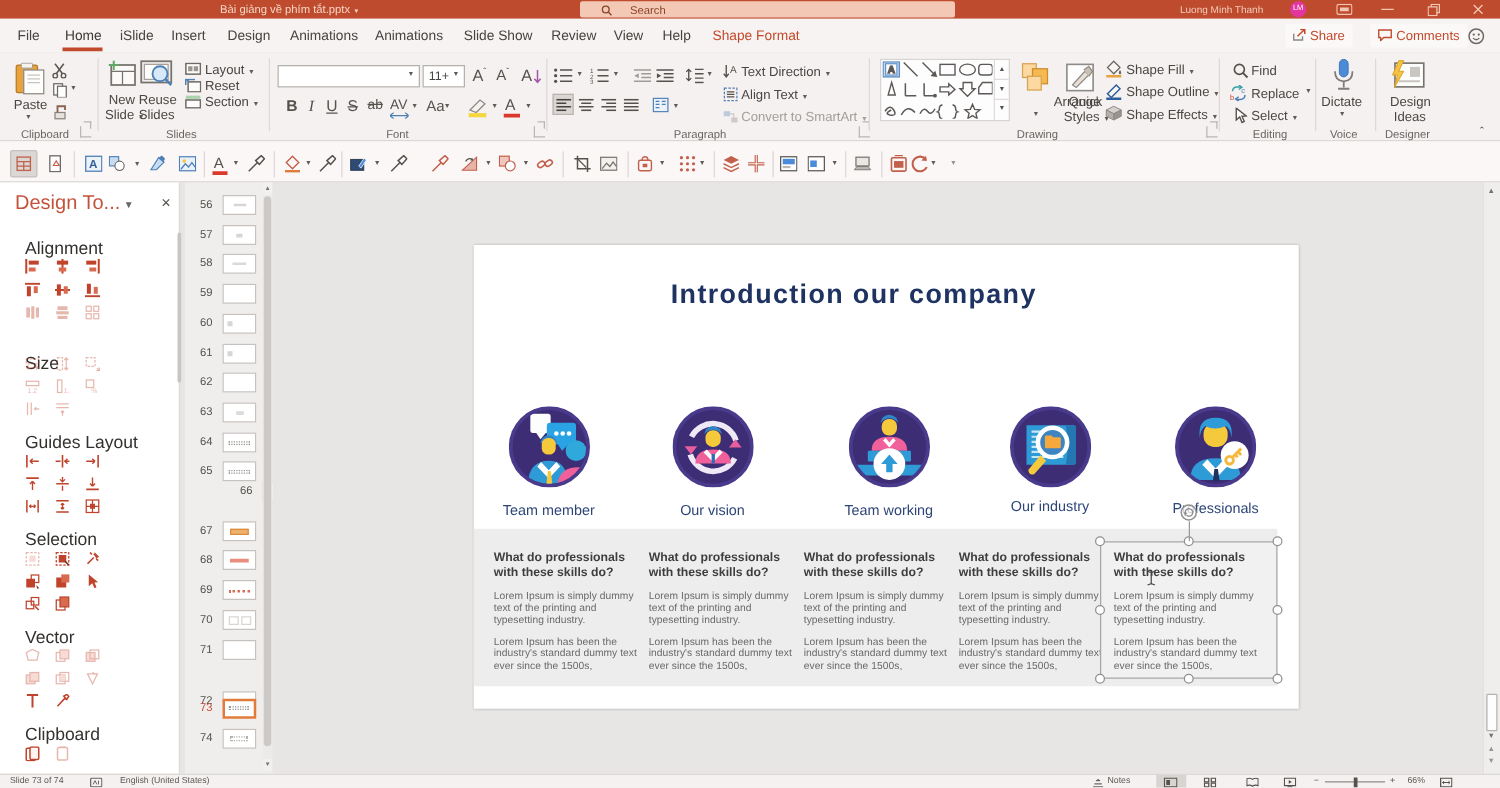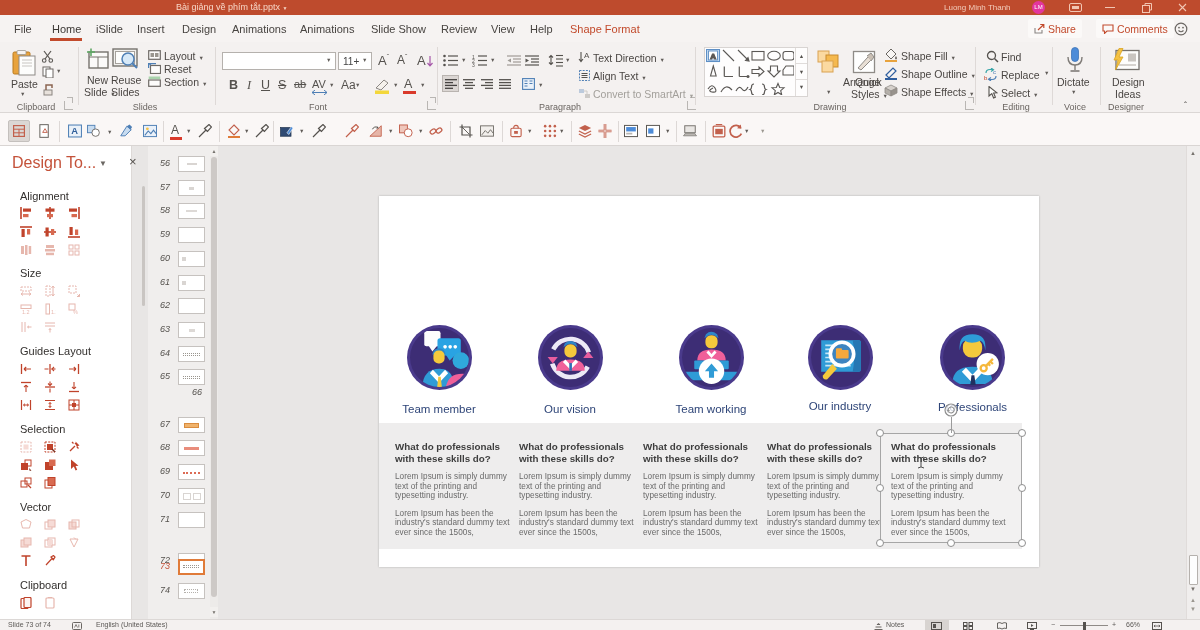--- a/index.html
+++ b/index.html
@@ -31,35 +31,35 @@
 .dd { color:#5f5b57; font-size:5.5px; }
 .launcher { position:absolute; top:59px; width:9px; height:9px; border-left:1px solid #8a8683; border-bottom:1px solid #8a8683; opacity:.55; }
 .launcher:after { content:""; position:absolute; left:2px; top:-4px; width:5px; height:5px; border-right:1px solid #8a8683; border-top:1px solid #8a8683; }
 
 
 #toolbar2 { position:absolute; left:0; top:113px; width:1200px; height:33px; background:#FAF7F6; border-bottom:1px solid #D9D5D3; }
 .t2sep { position:absolute; top:8px; height:21px; width:1px; background:#DDD8D6; }
 .t2i { position:absolute; top:11px; width:14px; height:14px; }
 
 
-#panel { position:absolute; left:0; top:146px; width:132px; height:473px; background:#fff; border-right:1px solid #DDD9D7; }
+#panel { position:absolute; left:0; top:146px; width:144px; height:473px; background:#fff; border-right:1px solid #DDD9D7; }
 #thumbs { position:absolute; left:148px; top:146px; width:70px; height:473px; background:#F0EEED; }
 #canvas { position:absolute; left:218px; top:146px; width:968px; height:473px; background:#E8E6E5; }
 #vscroll { position:absolute; left:1186px; top:146px; width:14px; height:473px; background:#F0EEED; border-left:1px solid #E0DCDA; }
 #slide { position:absolute; left:161px; top:50px; width:660px; height:371px; background:#fff; box-shadow:0 0 2px rgba(0,0,0,.25); }
 
 
-.ptitle { position:absolute; left:20px; font-size:11px; color:#33302E; }
+.ptitle { position:absolute; left:20px; font-size:14px; color:#33302E; }
 .prow { position:absolute; left:18px; width:120px; height:14px; }
 .pic { position:absolute; top:0; width:12px; height:12px; }
 .prow .pic:nth-child(1){ left:2px; } .prow .pic:nth-child(2){ left:26px; } .prow .pic:nth-child(3){ left:50px; }
 .pale { opacity:.38; }
 
 
-.trow { position:absolute; left:0; width:62px; height:16px;font-style:italic; }
+.trow { position:absolute; left:0; width:62px; height:16px; }
 .tnum { position:absolute; left:2px; top:2px; width:20px; text-align:right; font-size:9px; color:#55524E; }
 .tbox { position:absolute; left:30px; top:0; width:27px; height:16px; background:#fff; border:1px solid #C6C2BF; }
 
 
 #slidetitle { position:absolute; left:104px; top:27px; width:400px; text-align:center; font-size:21.5px; font-weight:bold; color:#1E3362; letter-spacing:1.1px; }
 #slidesub { position:absolute; left:74px; top:71px; width:400px; text-align:center; font-size:11px; color:#3C3C3C; letter-spacing:.15px; }
 .bigicon { position:absolute; width:65px; height:65px; }
 .iclabel { position:absolute; width:120px; text-align:center; font-size:11.5px; color:#2E4578; }
 #grayband { position:absolute; left:0; top:227px; width:643px; height:126px; background:#EEEDED; }
 .col { position:absolute; width:116px; }
@@ -72,20 +72,27 @@
 
 #statusbar { position:absolute; left:0; top:619px; width:1200px; height:11px; background:#F4F1F0; border-top:1px solid #DCD8D6; font-size:7px; color:#5B5855; }
 #statusbar span { position:absolute; top:1px; }
 </style>
 </head>
 <body>
 <div id="app">
 
   <div id="titlebar">
     <div id="titletext">Bài giảng về phím tắt.pptx <span style="font-size:5px;">▼</span></div>
+    <div id="searchbox">
+        <svg style="position:absolute;left:17px;top:2.5px;" width="9" height="9" viewBox="0 0 9 9">
+          <circle cx="3.6" cy="3.6" r="2.7" fill="none" stroke="#8A4429" stroke-width="1.1"></circle>
+          <line x1="5.8" y1="5.8" x2="8.2" y2="8.2" stroke="#8A4429" stroke-width="1.1"></line>
+        </svg>
+        <span class="tx">Search</span>
+      </div>
     <div id="username">Luong Minh Thanh</div>
     <div id="avatar">LM</div>
 
     <svg class="abs" style="left:1069px;top:3px;" width="13" height="9" viewBox="0 0 13 9">
         <rect x="0.5" y="0.5" width="12" height="8" rx="1.5" fill="none" stroke="#F2C6B3" stroke-width="1"></rect>
         <rect x="3" y="3" width="7" height="3" fill="#F2C6B3"></rect>
       </svg>
     <div class="abs" style="left:1105px;top:6.5px;width:10px;height:1.3px;background:#F2C6B3;"></div>
     <svg class="abs" style="left:1142px;top:3px;" width="10" height="10" viewBox="0 0 10 10">
         <rect x="0.5" y="2.5" width="7" height="7" fill="none" stroke="#F2C6B3" stroke-width="1"></rect>
@@ -632,21 +639,21 @@
           <rect x="2" y="8.7" width="8" height="2.5" fill="#C0432B"></rect>
         </svg>
       <svg class="pic pale" viewBox="0 0 12 12">
           <rect x="1" y="1" width="4" height="4" fill="none" stroke="#C0432B"></rect>
           <rect x="7" y="1" width="4" height="4" fill="none" stroke="#C0432B"></rect>
           <rect x="1" y="7" width="4" height="4" fill="none" stroke="#C0432B"></rect>
           <rect x="7" y="7" width="4" height="4" fill="none" stroke="#C0432B"></rect>
         </svg>
     </div>
 
-    <div class="ptitle" style="top:121px;">Size</div>
+    <div class="ptitle" style="top:136px;">Size</div>
     <div class="prow" style="top:139px;">
       <svg class="pic pale" viewBox="0 0 12 12">
           <rect x="1" y="2" width="10" height="4" fill="none" stroke="#C0432B" stroke-dasharray="2 1"></rect>
           <path d="M1 9 h10 M1 9 l2 -1.5 M1 9 l2 1.5 M11 9 l-2 -1.5 M11 9 l-2 1.5" stroke="#C0432B" fill="none"></path>
         </svg>
       <svg class="pic pale" viewBox="0 0 12 12">
           <rect x="2" y="1" width="4" height="10" fill="none" stroke="#C0432B" stroke-dasharray="2 1"></rect>
           <path d="M9 1 v10 M9 1 l-1.5 2 M9 1 l1.5 2 M9 11 l-1.5 -2 M9 11 l1.5 -2" stroke="#C0432B" fill="none"></path>
         </svg>
       <svg class="pic pale" viewBox="0 0 12 12">
@@ -934,20 +941,21 @@
         </div>
       </div>
     <div class="abs" style="left:62px;top:0;width:8px;height:473px;background:#EDEBE9;"></div>
     <div class="abs" style="left:62px;top:0;width:8px;height:10px;background:#F2F0EE;text-align:center;font-size:5px;color:#76726D;line-height:10px;">▲</div>
     <div class="abs" style="left:63px;top:11px;width:6px;height:440px;background:#CDC9C6;border-radius:3px;"></div>
     <div class="abs" style="left:62px;top:461px;width:8px;height:10px;background:#F2F0EE;text-align:center;font-size:5px;color:#76726D;line-height:10px;">▼</div>
   </div>
 
   <div id="canvas">
     <div id="slide">
+      <div id="slidetitle">Introduction our company</div>
 
       <svg class="bigicon" style="left:27.5px;top:128.5px;" viewBox="0 0 64 64">
         <defs>
             <clipPath id="c1">
               <circle cx="32" cy="32" r="29"></circle>
             </clipPath>
           </defs>
         <circle cx="32" cy="32" r="32" fill="#4A3A8C"></circle>
           <circle cx="32" cy="32" r="29" fill="#3D2D75"></circle>
         <g clip-path="url(#c1)">

